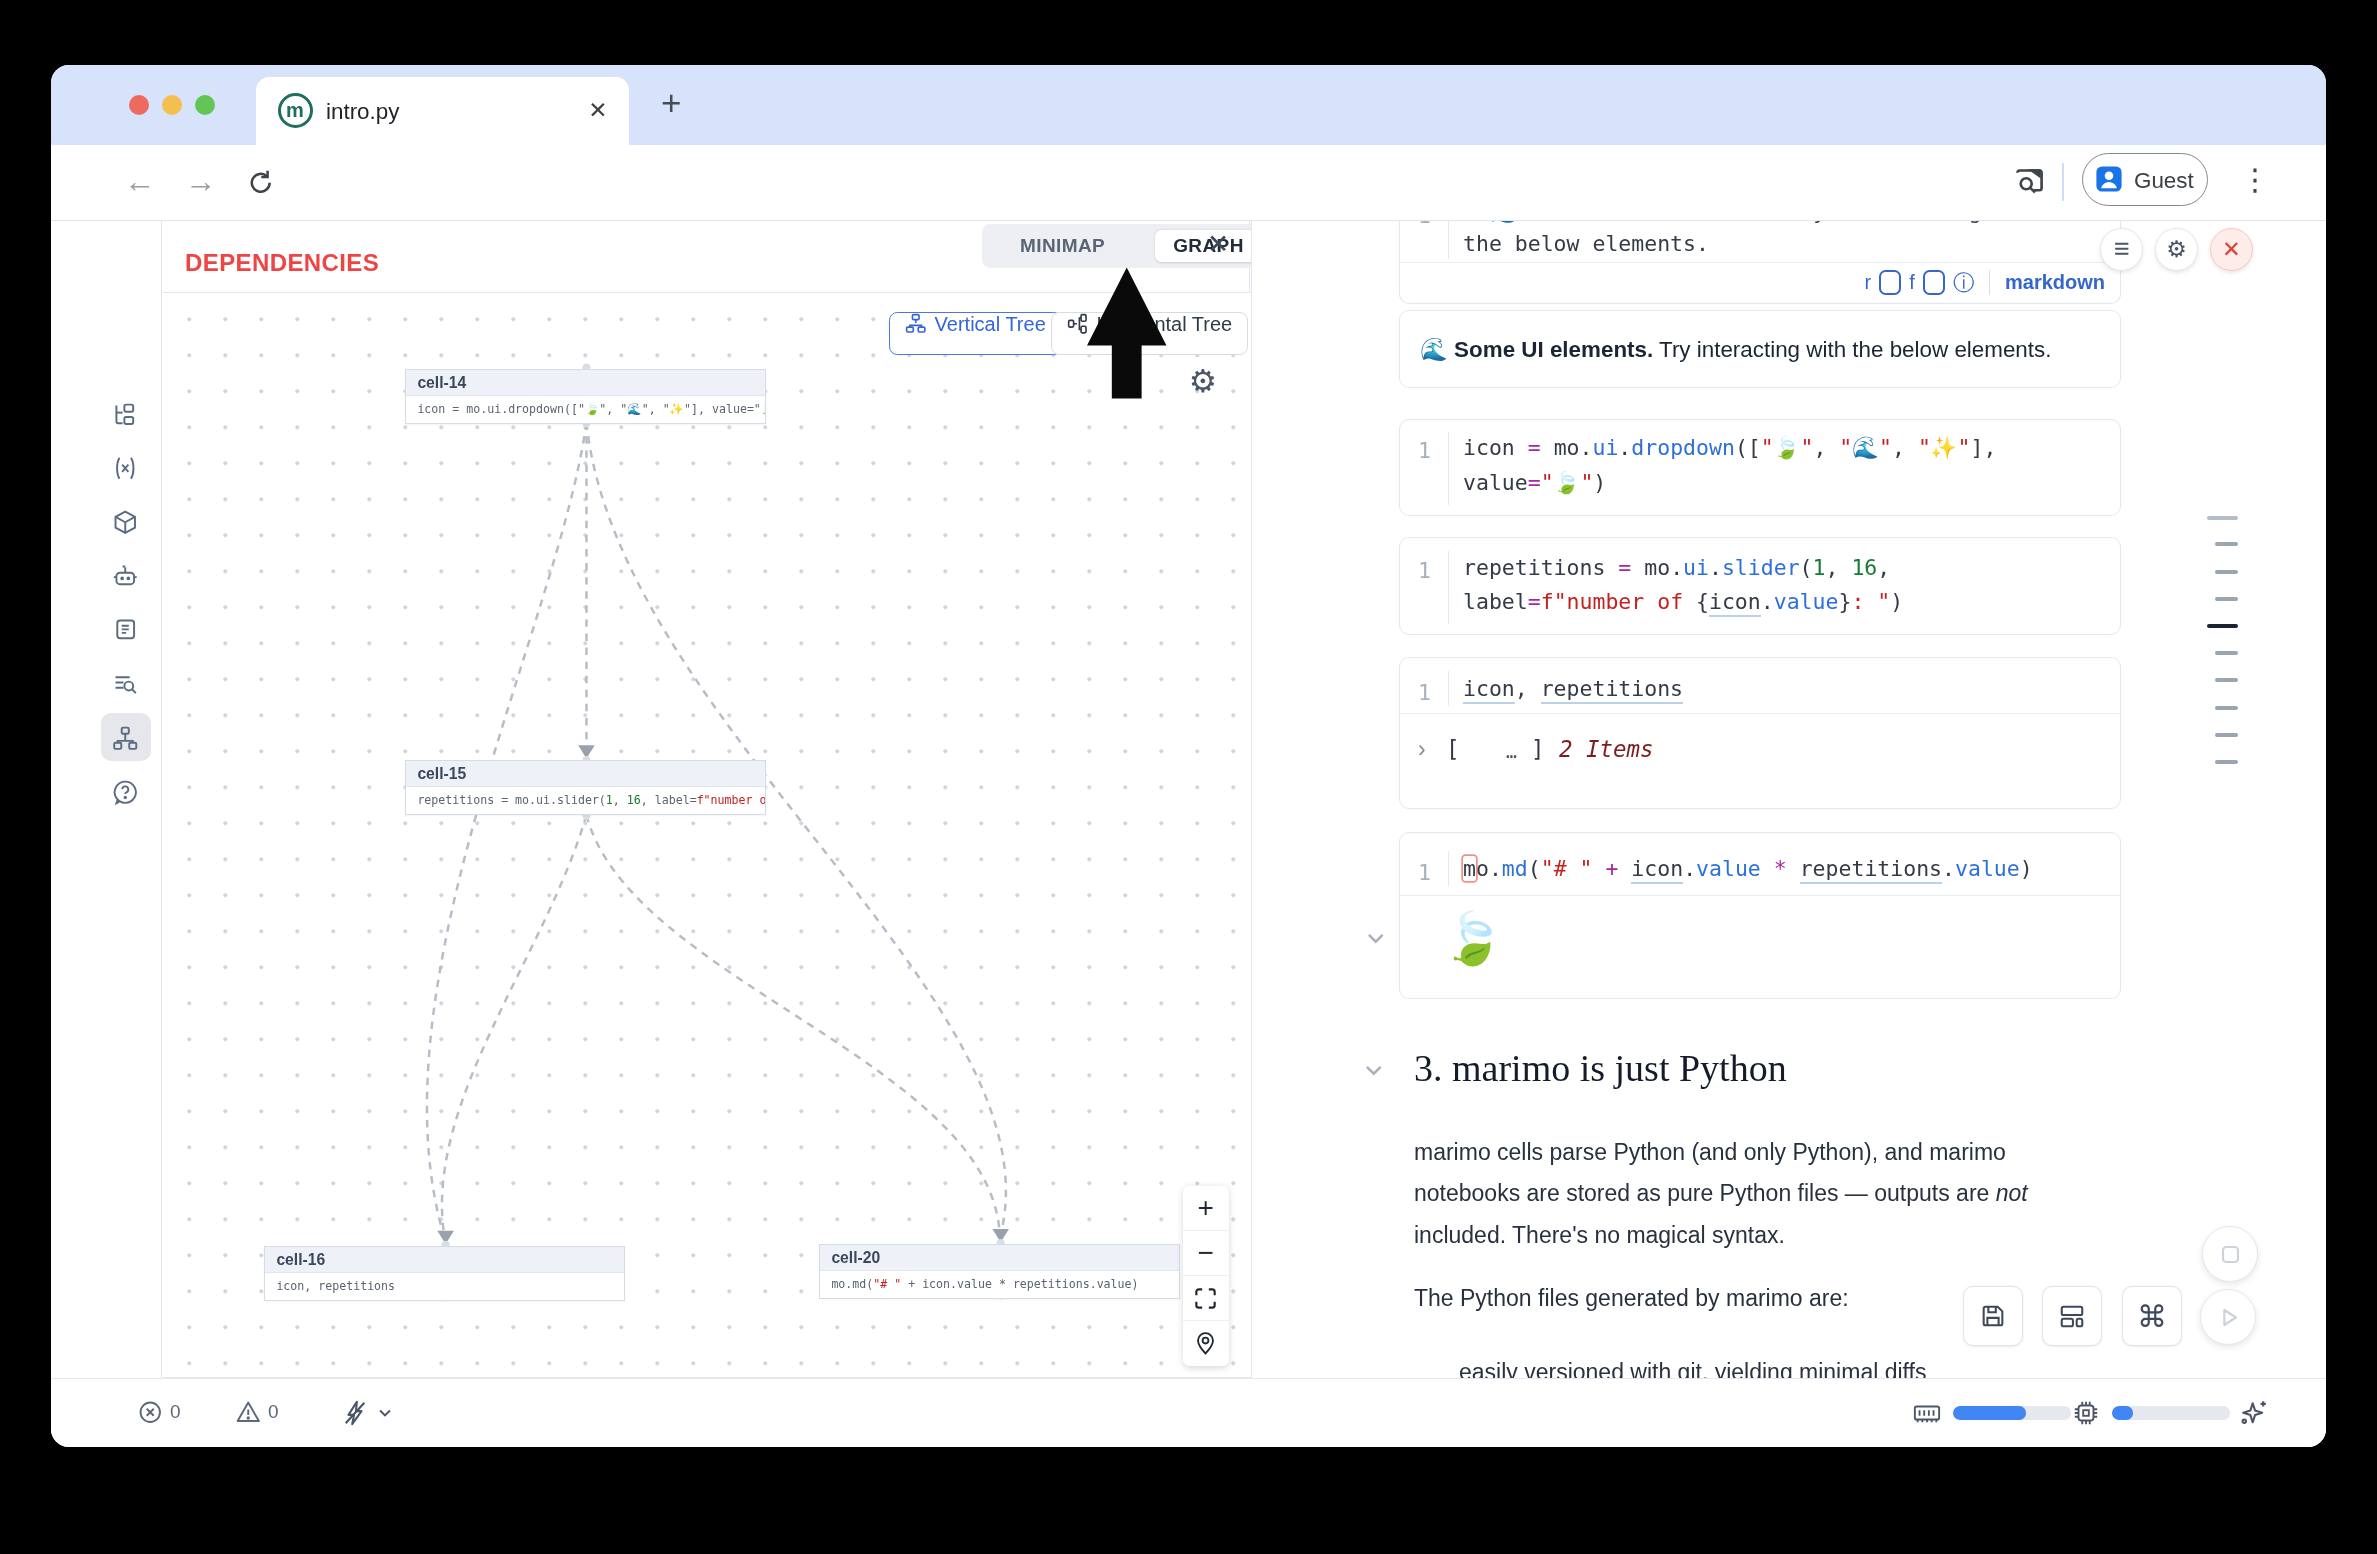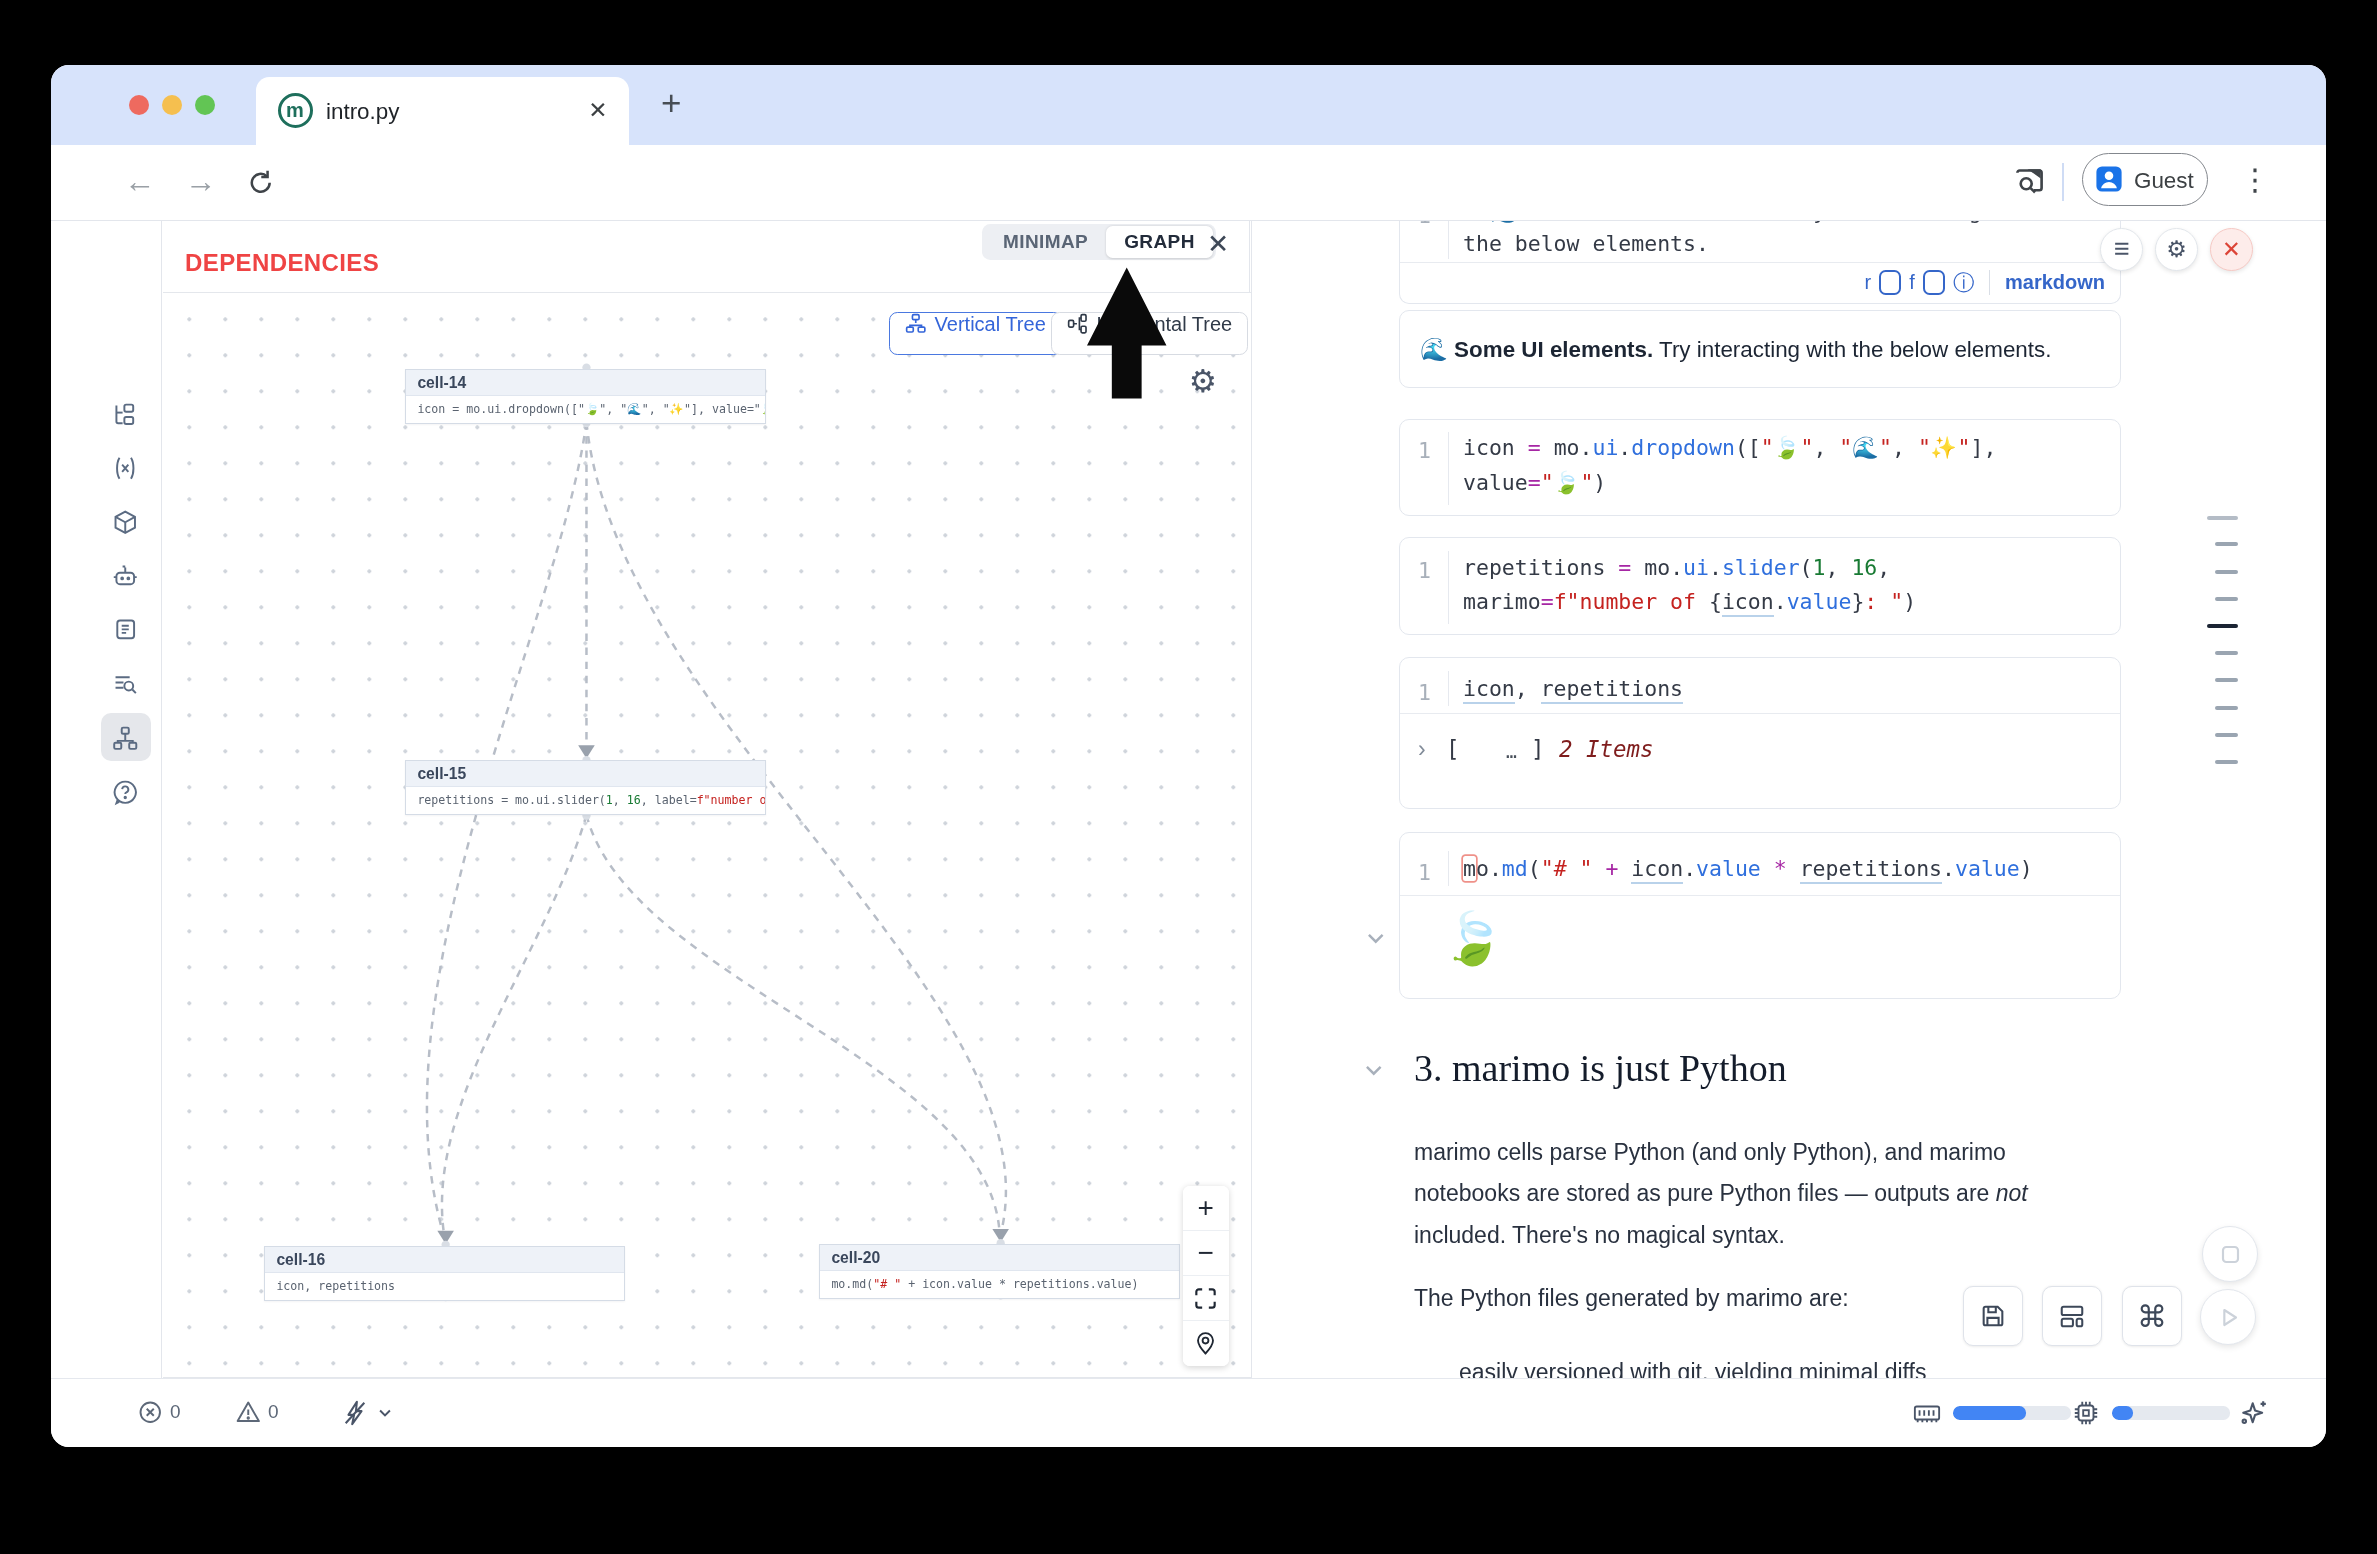--- a/index.html
+++ b/index.html
@@ -39,22 +39,22 @@
   #sidebar { position:absolute; left:0; top:156px; width:110px; height:1157px; background:#fff; }
   .side-ic { position:absolute; left:61px; width:26.5px; height:26.5px; color:#5b6b82; }
   #side-active-bg { position:absolute; left:50px; top:492px; width:50px; height:48px;
                     background:#e5e7eb; border-radius:10px; }
 
   
   #panel { position:absolute; left:110px; top:156px; width:1089px; height:1157px; background:#fff;
            border-left:0.8px solid #e3e6ec; border-right:0.8px solid #e3e6ec; }
   #panel-title { position:absolute; left:23px; top:28px; font-size:24px; font-weight:bold;
                  color:#ef4444; letter-spacing:0.4px; }
-  #seg { position:absolute; left:820px; top:3.3px; height:36px; background:#edeff3;
-         border-radius:8.3px; display:flex; align-items:center; padding:3px; }
+  #seg { position:absolute; left:820px; top:3.3px; height:44px; background:#edeff3;
+         border-radius:8.3px; display:flex; align-items:center; padding:20px;gap:32px; }
   .seg-item { font-size:19px; font-weight:bold; letter-spacing:0.4px; padding:5px 18px; color:#5a6575; }
   .seg-item.active { background:#fff; border-radius:6.6px; color:#222b3a; box-shadow:0 0.8px 2.5px rgba(0,0,0,.15); }
   #panel-close { position:absolute; left:1045px; top:6.6px; font-size:26.5px; color:#3d4756; }
 
   #canvas { position:absolute; left:0.8px; top:71px; width:1088px; height:1086px; overflow:hidden;
             border-top:0.8px solid #e4e7ec; border-bottom:0.8px solid #e4e7ec; background:#fff;
             background-image:radial-gradient(circle,#cfd4db 1.8px,transparent 2px);
             background-size:36px 36px; background-position:8.3px 8.3px; }
 
   .tree-btn { position:absolute; top:19px; height:43px; background:#fff; border-radius:8.3px;
@@ -346,21 +346,21 @@
       <div class="gut" style="top:18px">1</div>
       <div class="gutline" style="top:11.6px;height:73px"></div>
       <div class="cl" style="top:15px"><span>icon </span><span class="tk-op">=</span><span> mo.</span><span class="tk-fn">ui</span><span>.</span><span class="tk-fn">dropdown</span><span>([</span><span class="tk-str">"🍃"</span><span>, </span><span class="tk-str">"🌊"</span><span>, </span><span class="tk-str">"✨"</span><span>],</span></div>
       <div class="cl" style="top:50px"><span>value</span><span class="tk-op">=</span><span class="tk-str">"🍃"</span><span>)</span></div>
     </div>
 
     <div class="cellbox" style="top:316px;height:98px">
       <div class="gut" style="top:20px">1</div>
       <div class="gutline" style="top:13.3px;height:73px"></div>
       <div class="cl" style="top:16.6px"><span>repetitions </span><span class="tk-op">=</span><span> mo.</span><span class="tk-fn">ui</span><span>.</span><span class="tk-fn">slider</span><span>(</span><span class="tk-num">1</span><span>, </span><span class="tk-num">16</span><span>,</span></div>
-      <div class="cl" style="top:51px"><span>marimo</span><span class="tk-op">=</span><span class="tk-str">f"number of </span><span>{</span><span class="tk-un">icon</span><span>.</span><span class="tk-fn">value</span><span>}</span><span class="tk-str">: "</span><span>)</span></div>
+      <div class="cl" style="top:51px"><span>label</span><span class="tk-op">=</span><span class="tk-str">f"number of </span><span>{</span><span class="tk-un">icon</span><span>.</span><span class="tk-fn">value</span><span>}</span><span class="tk-str">: "</span><span>)</span></div>
     </div>
 
     <div class="cellbox" style="top:436px;height:152px">
       <div class="gut" style="top:21.5px">1</div>
       <div class="gutline" style="top:13.3px;height:35px"></div>
       <div class="cl" style="top:18px"><span class="tk-un">icon</span><span>, </span><span class="tk-un">repetitions</span></div>
       <div class="cell-hr" style="top:55px"></div>
       <div class="abs" style="left:18px;top:78px;font-size:23px;color:#828c99">›</div>
       <div class="abs" style="left:46px;top:78px;font-family:'DejaVu Sans Mono',monospace;font-size:22.4px;color:#343a46">[</div>
       <div class="abs" style="left:106px;top:83px;font-family:'DejaVu Sans Mono',monospace;font-size:18px;color:#49505b">…</div>

